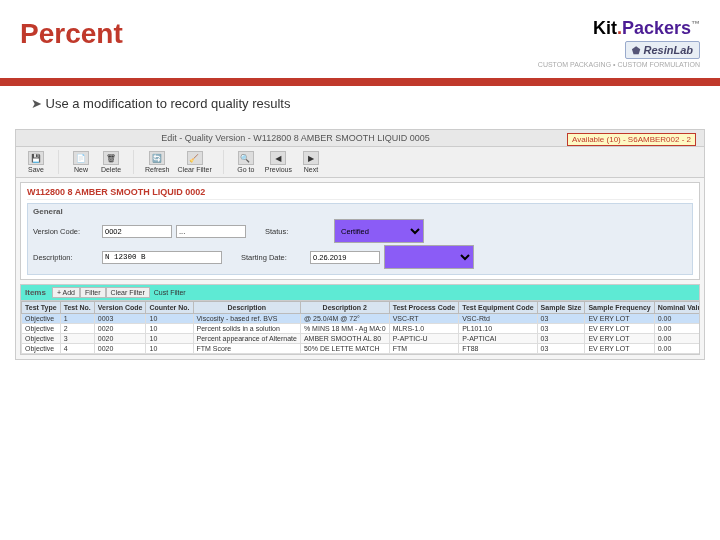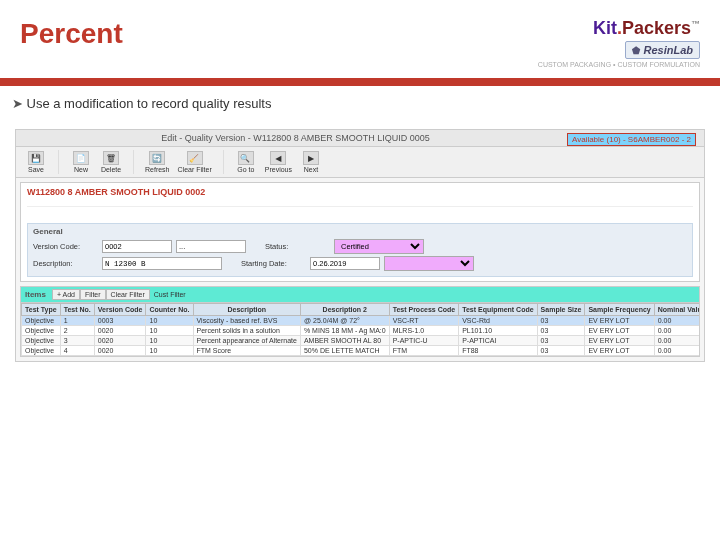--- a/index.html
+++ b/index.html
@@ -42,21 +42,21 @@
 
     
     .red-bar {
       background: #c0392b;
       height: 8px;
       width: 100%;
     }
 
     
     .subtitle-section {
-      padding: 10px 20px 8px 12px;
+      padding: 10px 20px 8px 31px;
       background: #fff;
     }
     .subtitle-text {
       font-size: 13px;
       color: #333;
     }
     .subtitle-text::before {
       content: "➤ ";
       color: #555;
     }
@@ -75,21 +75,21 @@
       padding: 3px 8px;
       font-size: 9px;
       color: #555;
       text-align: center;
     }
 
     .edit-header-right {
       float: right;
       font-size: 8px;
       color: #c0392b;
-      background: #7dd3fc;
+      background: #fef9c3;
       padding: 1px 4px;
       border: 1px solid #c0392b;
     }
 
     
     .toolbar {
       background: #f0f0f0;
       border-bottom: 1px solid #ccc;
       padding: 3px 6px;
       display: flex;
@@ -142,23 +142,23 @@
       background: #fff;
       margin: 4px;
       border: 1px solid #ccc;
       padding: 4px 6px;
     }
 
     .form-title {
       font-size: 9px;
       font-weight: bold;
       color: #c0392b;
-      margin-bottom: 16px;
+      margin-bottom: 3px;
       border-bottom: 1px solid #eee;
-      padding-bottom: 9px;
+      padding-bottom: 2px;
     }
 
     .general-section {
       background: #e8eef5;
       border: 1px solid #c8d8e8;
       margin-bottom: 0;
       padding: 3px 5px;
     }
 
     .general-title {
@@ -189,23 +189,23 @@
       padding: 0 2px;
       min-width: 70px;
     }
 
     .form-input-wide {
       min-width: 120px;
       font-family: Liberation Mono, monospace;
     }
 
     .form-select {
-      height: 15px;
+      height: 24px;
       border: 1px solid #aaa;
-      background: #f0abfc;
+      background: #8b5cf6;
       font-size: 7.5px;
       padding: 0 2px;
       min-width: 90px;
     }
 
     
     .items-section {
       background: #fff;
       border: 1px solid #ccc;
       margin: 0 4px 4px 4px;
@@ -278,21 +278,21 @@
       background: #c8dff8 !important;
     }
   </style>
 </head>
 <body>
 
 <div class="top-section">
   <div class="page-title">Percent</div>
   <div class="logo-area">
     <div style="font-size:18px;font-weight:bold;color:#555;">
-      <span style="color:#4c1d95;">Kit</span><span style="color:#c0392b;">.</span><span style="color:#7f1d1d;margin-top:48px;">Packers</span><span style="font-size:9px;color:#888;vertical-align:super;">™</span>
+      <span style="color:#000000;">Kit</span><span style="color:#c0392b;">.</span><span style="color:#4c1d95;margin-top:48px;">Packers</span><span style="font-size:9px;color:#888;vertical-align:super;">™</span>
     </div>
     <div style="background:#e8eef5;border:1px solid #99aacc;border-radius:2px;padding:2px 6px;margin-top:2px;display:flex;align-items:center;gap:3px;">
       <span style="font-size:10px;color:#557;">⬟</span>
       <span style="font-size:11px;font-weight:bold;color:#446;font-style:italic;">ResinLab</span>
     </div>
     <div class="logo-tagline">CUSTOM PACKAGING • CUSTOM FORMULATION</div>
   </div>
 </div>
 
 <div class="red-bar"></div>

